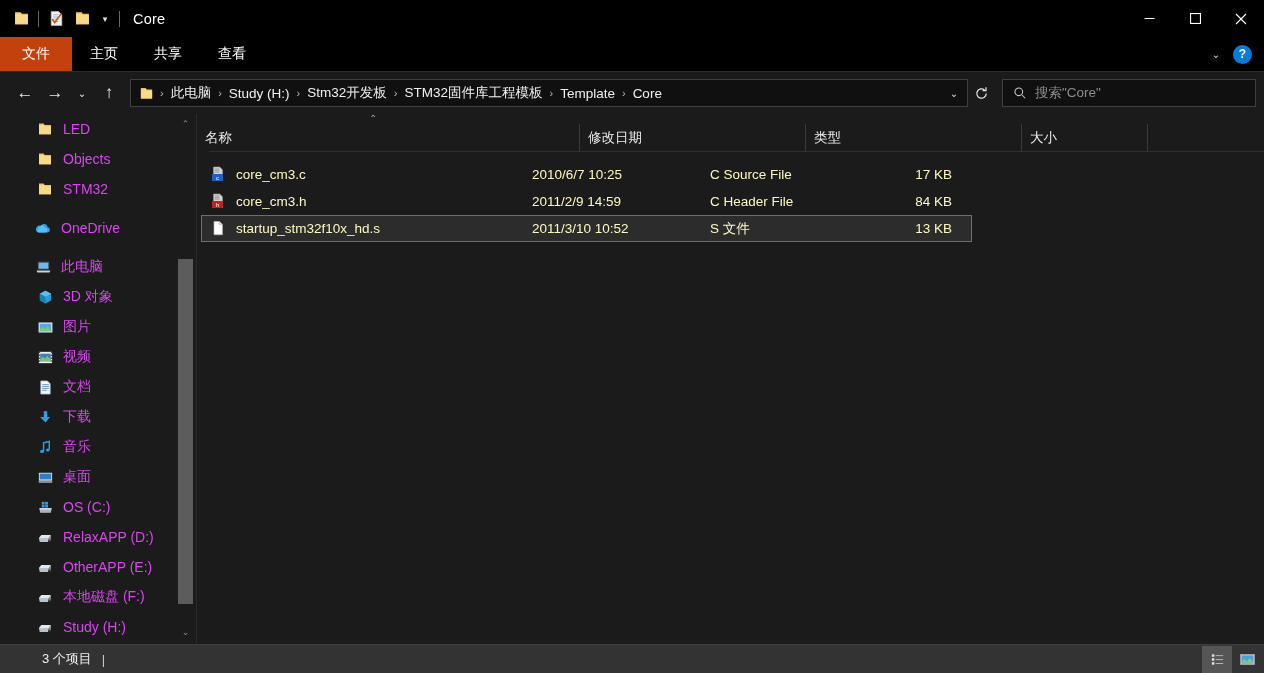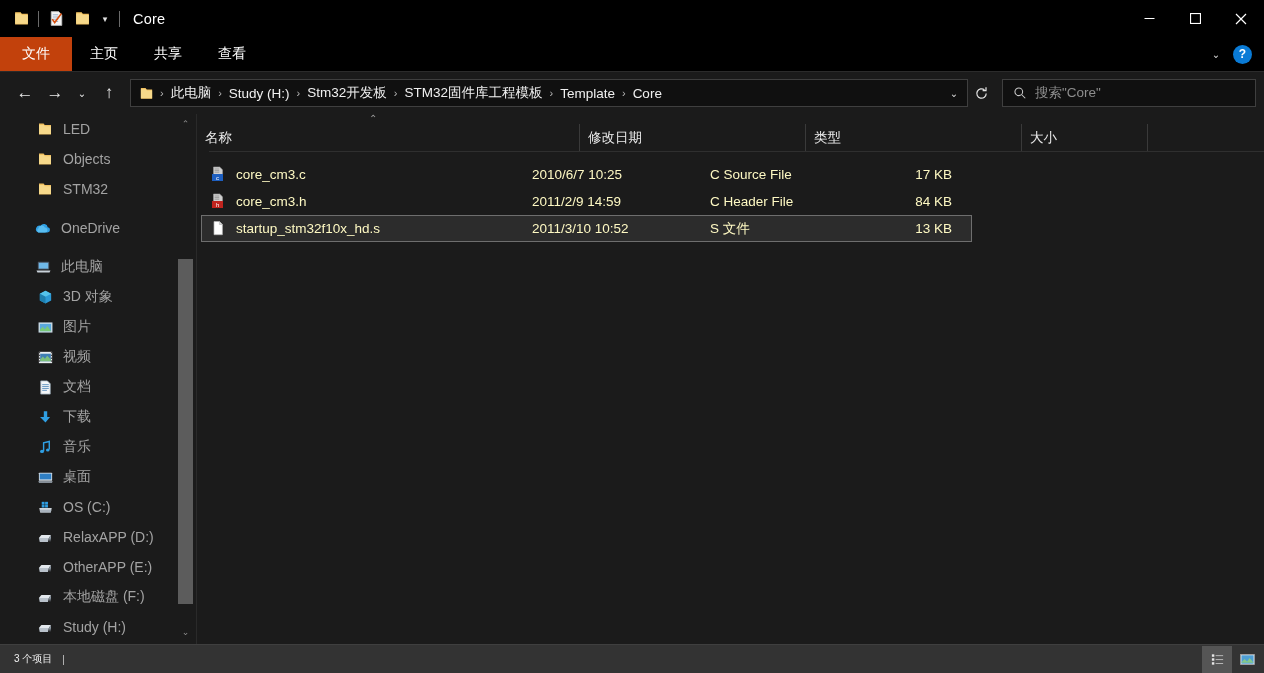--- a/index.html
+++ b/index.html
@@ -227,21 +227,21 @@
     border-right: 1px solid #2a2a2a;
   }
   .nav-list {
     padding-top: 0px;
   }
   .nav-item {
     height: 30px;
     display: flex;
     align-items: center;
     font-size: 14px;
-    color: #a3a3a3;
+    color: #d946ef;
     padding-left: 36px;
     box-sizing: border-box;
     white-space: nowrap;
   }
   .nav-item.indent-2 { padding-left: 36px; }
   .nav-item.root { padding-left: 34px; }
   .nav-icon {
     width: 18px;
     height: 18px;
     margin-right: 9px;
@@ -375,22 +375,23 @@
     display: flex;
     align-items: center;
     justify-content: space-between;
     padding: 0 2px 0 14px;
     box-sizing: border-box;
   }
   .status-left {
     display: flex;
     align-items: center;
     gap: 10px;
-    font-size: 10px;
+    font-size: 13px;
     color: #f0f0f0;
+    margin-left: 28px;
   }
   .status-sep { color: #c9c9c9; }
   .view-buttons {
     display: flex;
     align-items: center;
     height: 29px;
   }
   .view-btn {
     width: 30px;
     height: 27px;

